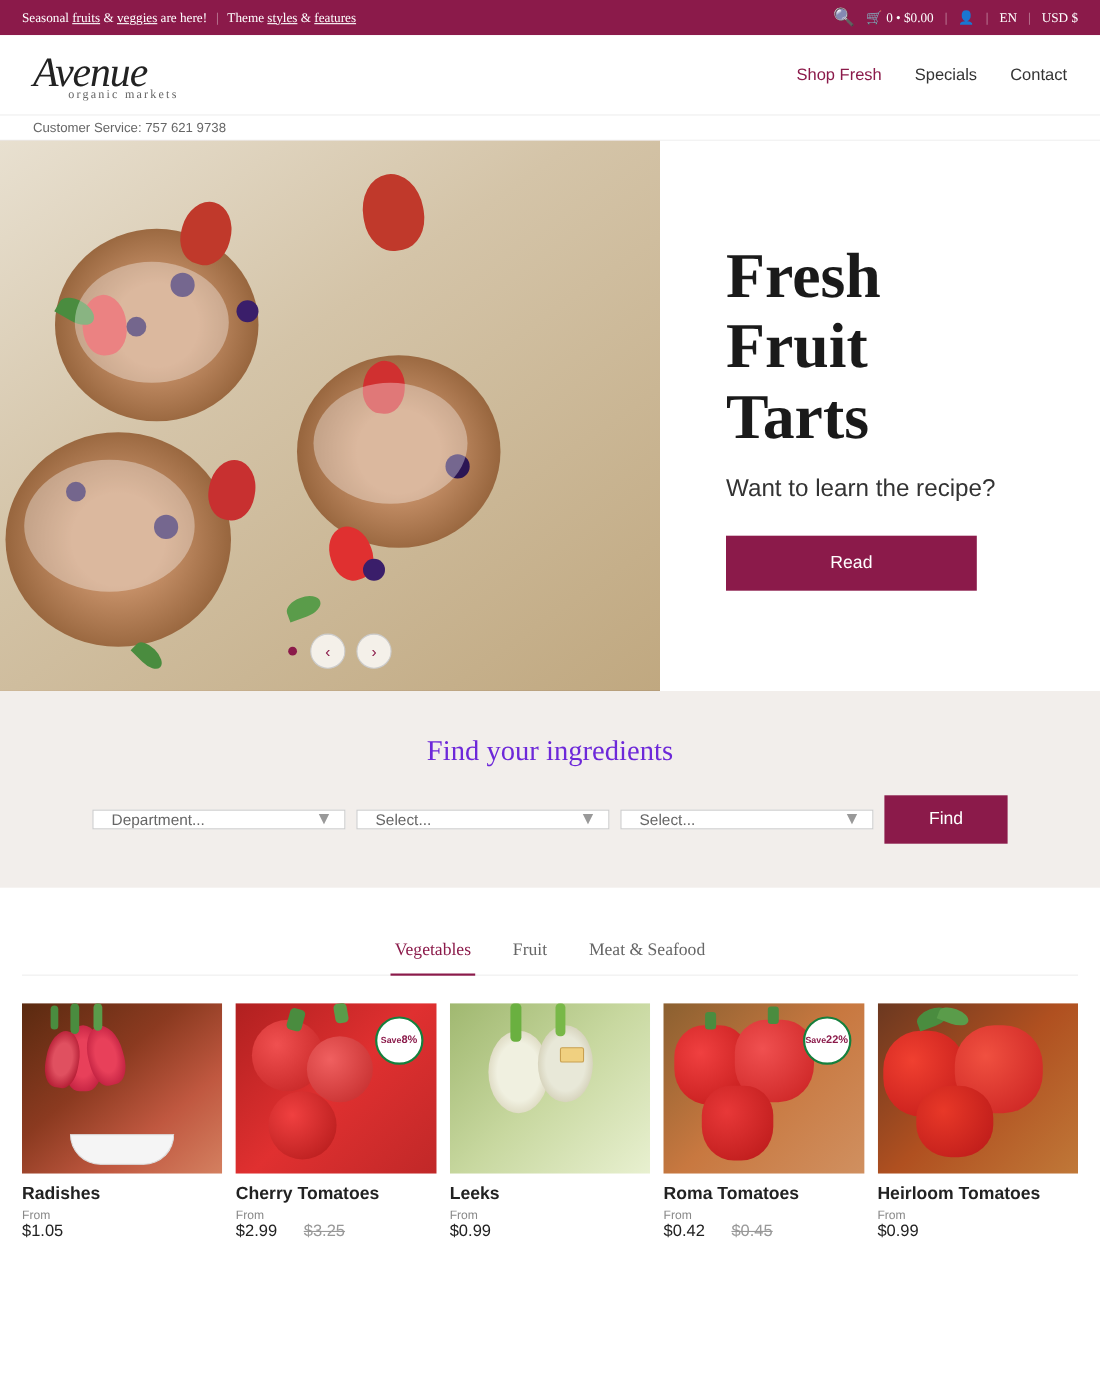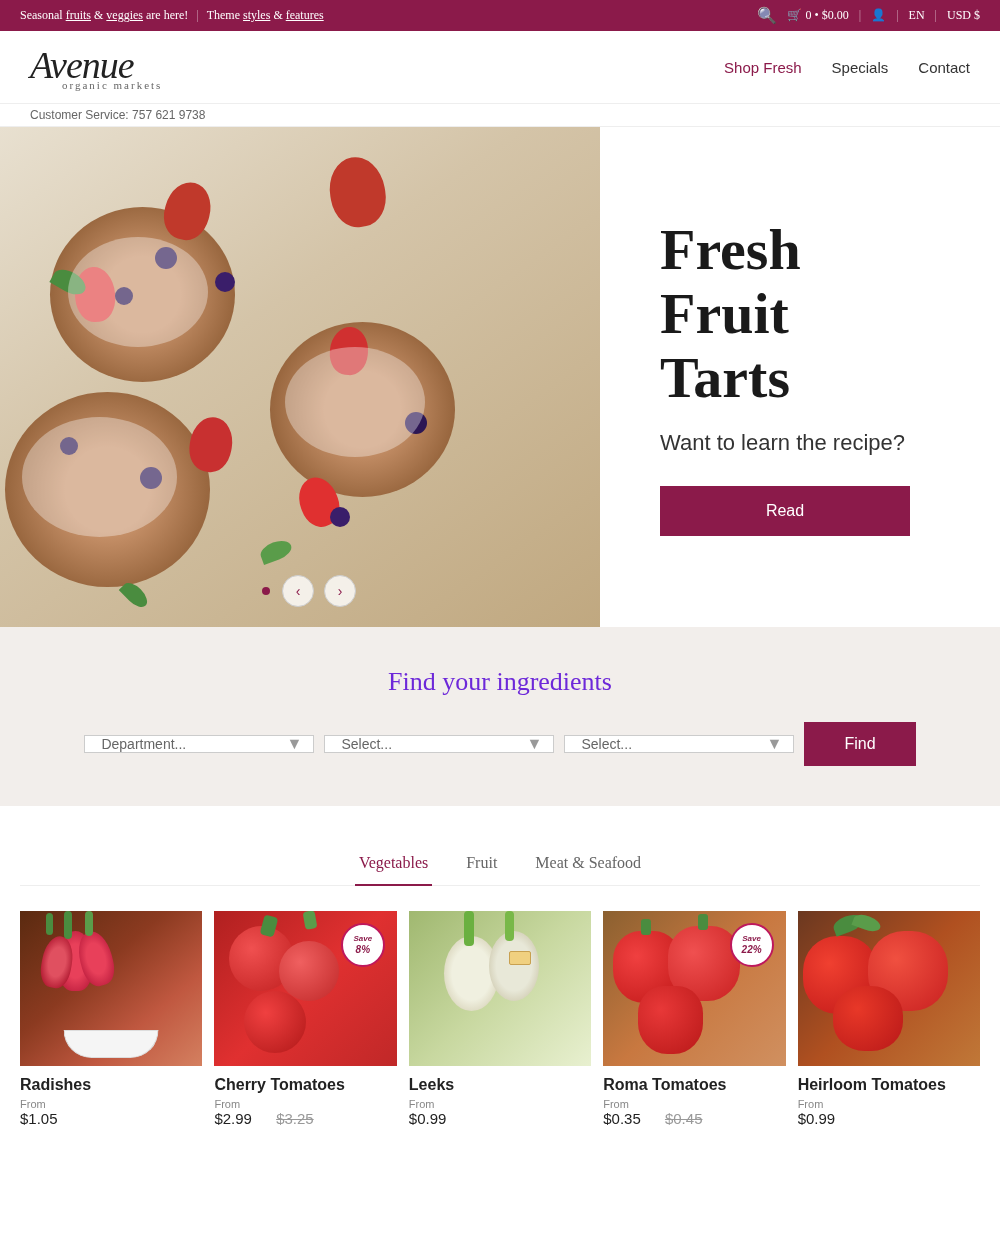--- a/index.html
+++ b/index.html
@@ -87,21 +87,21 @@
       font-size: 22px;
       color: #333;
       margin-bottom: 30px;
       font-family: Arial, sans-serif;
     }
     .btn-read {
       background: #8b1a4a;
       color: #fff;
       border: none;
       padding: 16px 0;
-      width: 250px;
+      width: 228px;
       font-size: 16px;
       cursor: pointer;
       font-family: Arial, sans-serif;
       display: block;
     }
     .carousel-controls {
       position: absolute;
       bottom: 20px;
       left: 260px;
       display: flex;
@@ -228,31 +228,30 @@
     }
 
     .save-badge {
       position: absolute;
       top: 12px;
       right: 12px;
       width: 44px;
       height: 44px;
       border-radius: 50%;
       background: #fff;
-      border: 2px solid #be185d;
-      display: flex;
-      flex-direction: column;
+      border: 2px solid #15803d;
+      display: flex;
+      flex-direction: row;
       align-items: center;
       justify-content: center;
       font-size: 9px;
       color: #8b1a4a;
       font-weight: bold;
       font-family: Arial, sans-serif;
       line-height: 1.2;
-      font-style: italic;
     }
     .product-name {
       font-size: 16px;
       font-weight: 600;
       margin-top: 10px;
       margin-bottom: 4px;
       color: #222;
       font-family: Arial, sans-serif;
     }
     .product-from {
@@ -467,21 +466,21 @@
           <div style="position:absolute;top:3px;left:95px;width:10px;height:16px;background:#4a8c3f;border-radius:3px;"></div>
         </div>
         <div class="save-badge">
           <span style="font-size:8px;">Save</span>
           <span style="font-size:10px;font-weight:bold;">22%</span>
         </div>
       </div>
       <div class="product-name">Roma Tomatoes</div>
       <div class="product-from">From</div>
       <div class="product-price">
-        <span>$0.35</span>
+        <span>$0.42</span>
         <span class="original">$0.45</span>
       </div>
     </div>
 
     <div class="product-card">
       <div class="product-image-wrap">
         <div class="product-img-placeholder" style="background:linear-gradient(135deg,#6b3820 0%,#b05020 50%,#c07838 100%);">
           <div style="position:absolute;top:25px;left:5px;width:75px;height:78px;background:radial-gradient(circle at 35% 35%,#f04030,#c01818);border-radius:45%;"></div>
           <div style="position:absolute;top:20px;left:70px;width:80px;height:80px;background:radial-gradient(circle at 35% 35%,#f05040,#c82020);border-radius:45%;"></div>
           <div style="position:absolute;top:75px;left:35px;width:70px;height:65px;background:radial-gradient(circle at 35% 35%,#e83828,#b81818);border-radius:45%;"></div>

